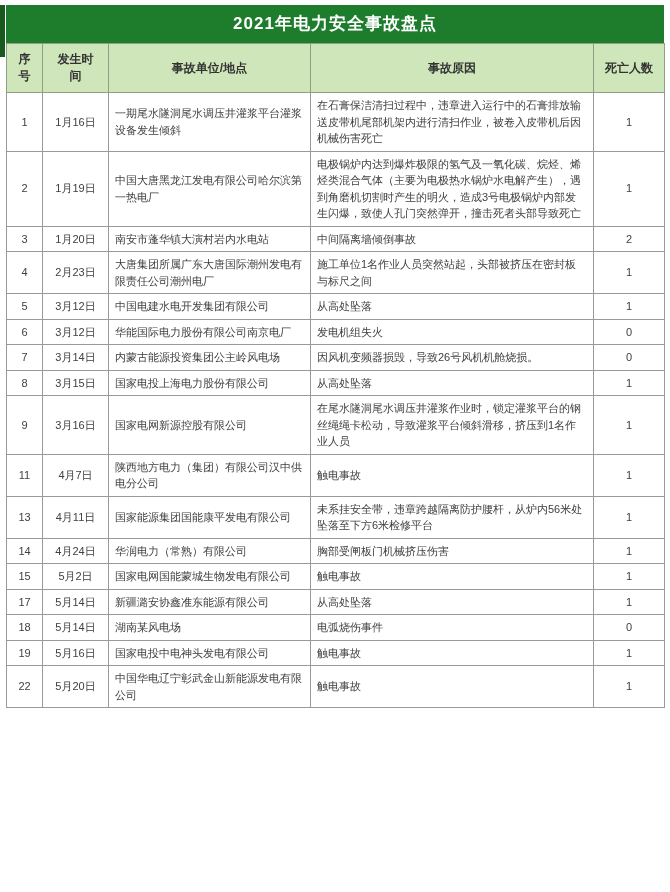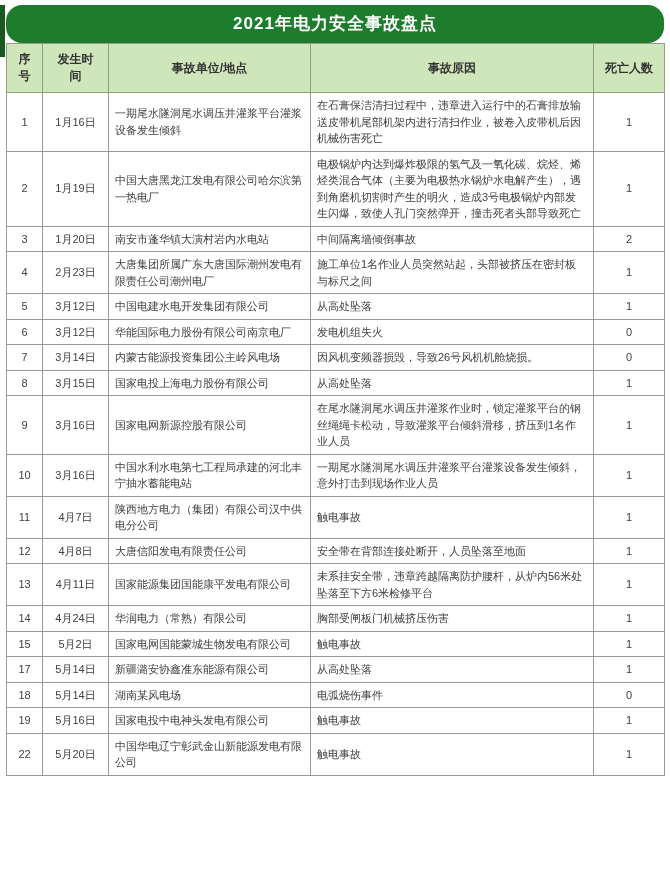--- a/index.html
+++ b/index.html
@@ -23,21 +23,20 @@
     background:var(--edge);
   }
   .title-bar{
     width:658px;
     background:var(--title-bg);
     color:var(--title-text);
     font-size:17px;font-weight:bold;
     text-align:center;
     padding:7px 0 8px 0;
     letter-spacing:1px;
-    border-radius:16px;
   }
   table{
     width:658px;border-collapse:collapse;table-layout:fixed;
   }
   th{
     background:var(--header-bg);
     border:1px solid #8f9f85;
     font-size:12px;font-weight:bold;color:#333333;
     padding:7px 10px;
     text-align:center;
@@ -133,38 +132,24 @@
           <td class="c4">1</td>
         </tr>
         <tr>
           <td class="c0">9</td>
           <td class="c1">3月16日</td>
           <td class="c2">国家电网新源控股有限公司</td>
           <td class="c3">在尾水隧洞尾水调压井灌浆作业时，锁定灌浆平台的钢丝绳绳卡松动，导致灌浆平台倾斜滑移，挤压到1名作业人员</td>
           <td class="c4">1</td>
         </tr>
         <tr>
-          <td class="c0">10</td>
-          <td class="c1">3月16日</td>
-          <td class="c2">中国水利水电第七工程局承建的河北丰宁抽水蓄能电站</td>
-          <td class="c3">一期尾水隧洞尾水调压井灌浆平台灌浆设备发生倾斜，意外打击到现场作业人员</td>
-          <td class="c4">1</td>
-        </tr>
-        <tr>
           <td class="c0">11</td>
           <td class="c1">4月7日</td>
           <td class="c2">陕西地方电力（集团）有限公司汉中供电分公司</td>
           <td class="c3">触电事故</td>
-          <td class="c4">1</td>
-        </tr>
-        <tr>
-          <td class="c0">12</td>
-          <td class="c1">4月8日</td>
-          <td class="c2">大唐信阳发电有限责任公司</td>
-          <td class="c3">安全带在背部连接处断开，人员坠落至地面</td>
           <td class="c4">1</td>
         </tr>
         <tr>
           <td class="c0">13</td>
           <td class="c1">4月11日</td>
           <td class="c2">国家能源集团国能康平发电有限公司</td>
           <td class="c3">未系挂安全带，违章跨越隔离防护腰杆，从炉内56米处坠落至下方6米检修平台</td>
           <td class="c4">1</td>
         </tr>
         <tr>

